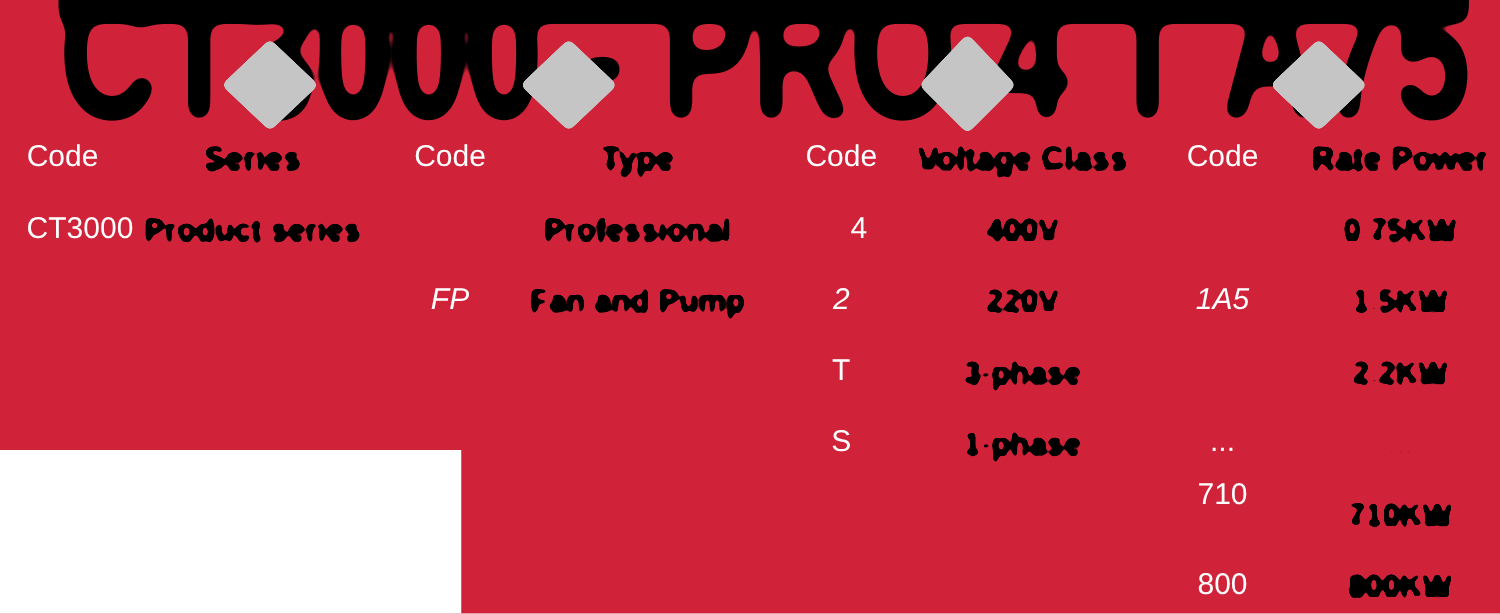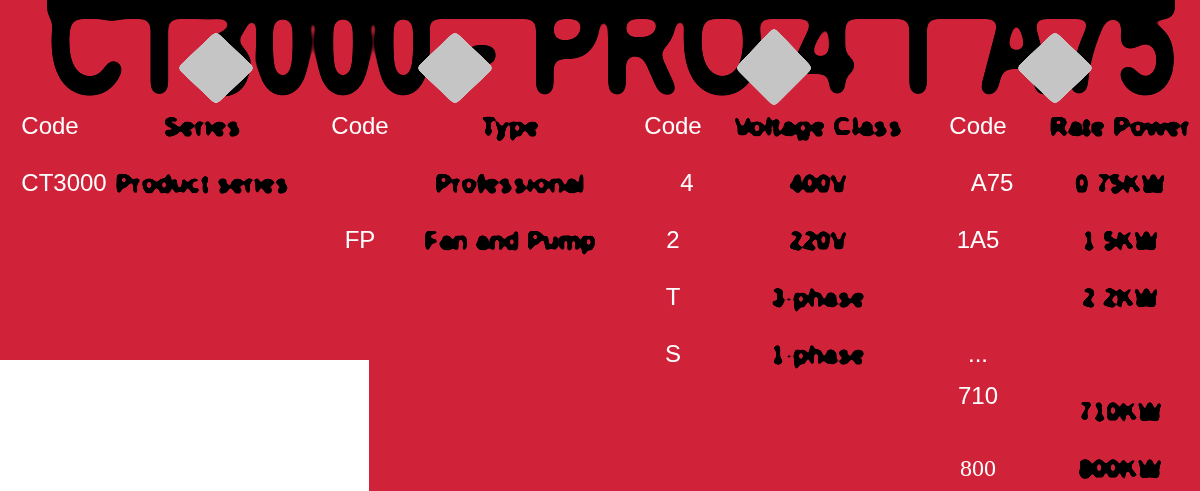--- a/index.html
+++ b/index.html
@@ -28,25 +28,25 @@
     line-height:28px;
     text-align:center;
     white-space:nowrap;
   }
   .col-s1{left:0;width:100px;}
   .col-s2{left:300px;width:120px;}
   .col-s3{left:613px;width:120px;}
   .col-s4{left:918px;width:120px;}
   .row-h{top:112px;}
   .row-1{top:169px;margin-left:14px;}
-  .row-2{top:226px;}
+  .row-2{top:226px;font-style:italic;}
   .row-3{top:283px;}
   .row-4{top:340px;}
   .row-5{top:382px;}
-  .row-6{top:454px;font-family:Liberation Serif, serif;}
+  .row-6{top:454px;}
   .blob-text{
     font-family:"Liberation Sans", sans-serif;
     font-weight:bold;
     fill:#000000;
   }
   .blob-hdr{font-size:26px;}
   .blob-val{font-size:25px;}
   .blob-echo{fill-opacity:0.45;}
   .banner-text{
     font-family:"Liberation Sans", sans-serif;
@@ -138,19 +138,18 @@
   <div class="wtxt col-s2 row-h">Code</div>
   <div class="wtxt col-s2 row-2">FP</div>
 
   <div class="wtxt col-s3 row-h">Code</div>
   <div class="wtxt col-s3 row-1">4</div>
   <div class="wtxt col-s3 row-2">2</div>
   <div class="wtxt col-s3 row-3">T</div>
   <div class="wtxt col-s3 row-4">S</div>
 
   <div class="wtxt col-s4 row-h">Code</div>
-  <div class="wtxt col-s4 row-1">A75</div>
   <div class="wtxt col-s4 row-2">1A5</div>
   <div class="wtxt col-s4 row-4">...</div>
   <div class="wtxt col-s4 row-5">710</div>
   <div class="wtxt col-s4 row-6">800</div>
 
 </div>
 
 </body></html>

